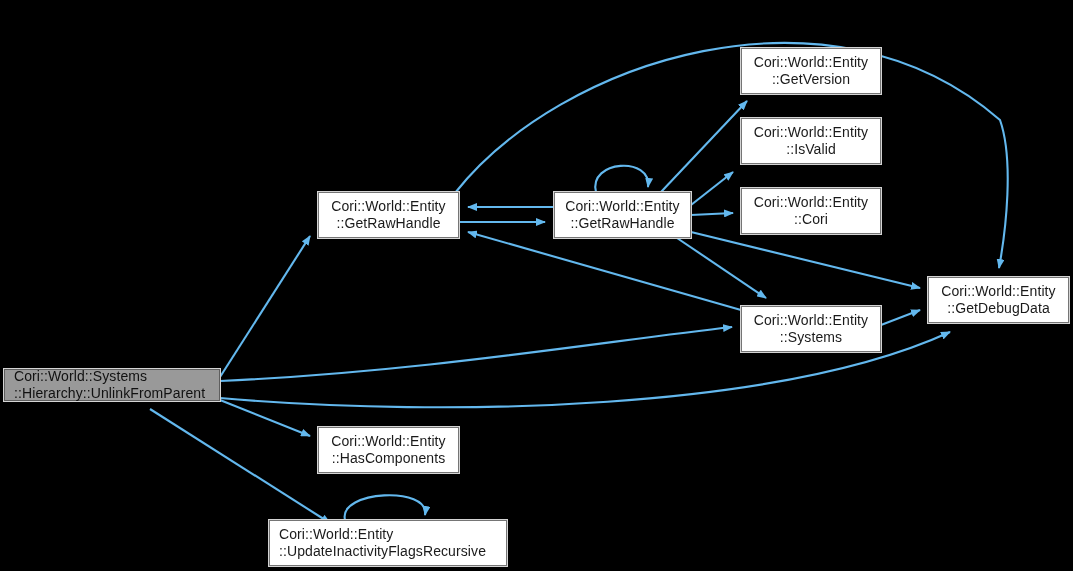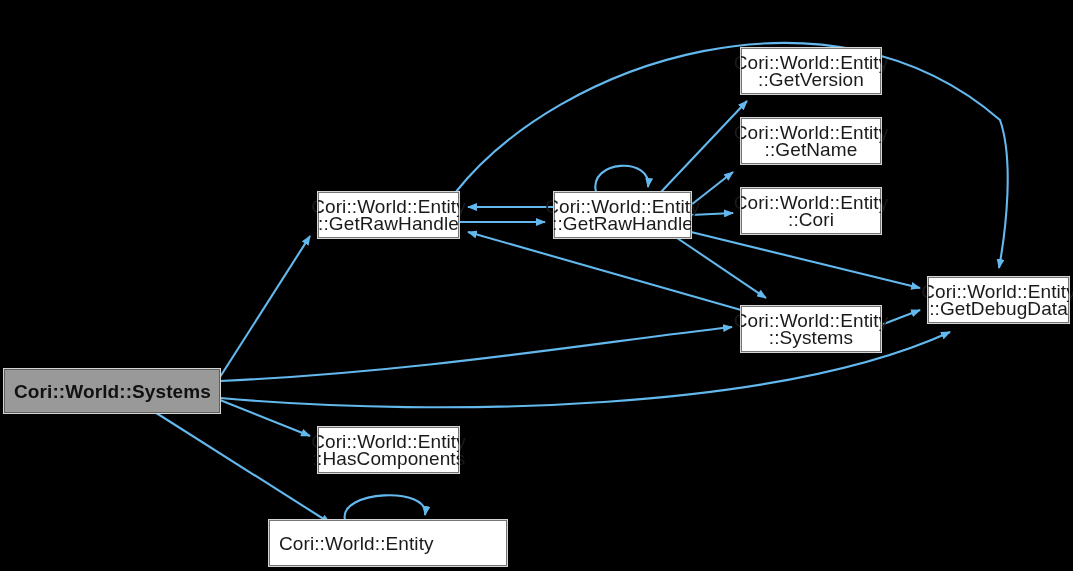--- a/index.html
+++ b/index.html
@@ -27,21 +27,21 @@
     position: absolute;
     box-sizing: border-box;
     display: flex;
     flex-direction: column;
     align-items: center;
     justify-content: center;
     border: 1px solid #757575;
     outline: 1px solid #d4d4d4;
     background: #ffffff;
     color: #1a1a1a;
-    font-size: 19px;
+    font-size: 14px;
     line-height: 17px;
     letter-spacing: 0.1px;
     text-align: center;
     white-space: nowrap;
     z-index: 2;
   }
   .node.root {
     background: #999999;
     color: #111111;
     border: 1px solid #5e5e5e;
@@ -100,53 +100,55 @@
 
       <path d="M741,310 L468,232" marker-end="url(#ah)"></path>
 
       <path d="M881,325 L920,310" marker-end="url(#ah)"></path>
 
       <path d="M345,520 C338,490 430,486 425,515" marker-end="url(#ah)"></path>
     </g>
   </svg>
 
   <div id="node-layer">
-      <div class="node root left-align" style="left: 4px; top: 369px; width: 216px; height: 44px; font-weight: bold;">
+      <div class="node root left-align" style="left: 4px; top: 369px; width: 216px; height: 32px;">
         <span class="line">Cori::World::Systems</span>
+        <span class="line">::Hierarchy::UnlinkFromParent</span>
       </div>
       <div class="node" style="left: 318px; top: 192px; width: 141px; height: 46px;">
         <span class="line">Cori::World::Entity</span>
         <span class="line">::GetRawHandle</span>
       </div>
       <div class="node" style="left: 554px; top: 192px; width: 137px; height: 46px;">
         <span class="line">Cori::World::Entity</span>
         <span class="line">::GetRawHandle</span>
       </div>
       <div class="node" style="left: 741px; top: 48px; width: 140px; height: 46px;">
         <span class="line">Cori::World::Entity</span>
         <span class="line">::GetVersion</span>
       </div>
       <div class="node" style="left: 741px; top: 118px; width: 140px; height: 46px;">
         <span class="line">Cori::World::Entity</span>
-        <span class="line">::GetName</span>
+        <span class="line">::IsValid</span>
       </div>
       <div class="node" style="left: 741px; top: 188px; width: 140px; height: 46px;">
         <span class="line">Cori::World::Entity</span>
         <span class="line">::Cori</span>
       </div>
       <div class="node" style="left: 741px; top: 306px; width: 140px; height: 46px;">
         <span class="line">Cori::World::Entity</span>
         <span class="line">::Systems</span>
       </div>
       <div class="node" style="left: 928px; top: 277px; width: 141px; height: 46px;">
         <span class="line">Cori::World::Entity</span>
         <span class="line">::GetDebugData</span>
       </div>
       <div class="node" style="left: 318px; top: 427px; width: 141px; height: 46px;">
         <span class="line">Cori::World::Entity</span>
         <span class="line">::HasComponents</span>
       </div>
       <div class="node left-align" style="left: 269px; top: 520px; width: 238px; height: 46px;">
         <span class="line">Cori::World::Entity</span>
+        <span class="line">::UpdateInactivityFlagsRecursive</span>
       </div>
     </div>
 
 </div>
 
 </body></html>

